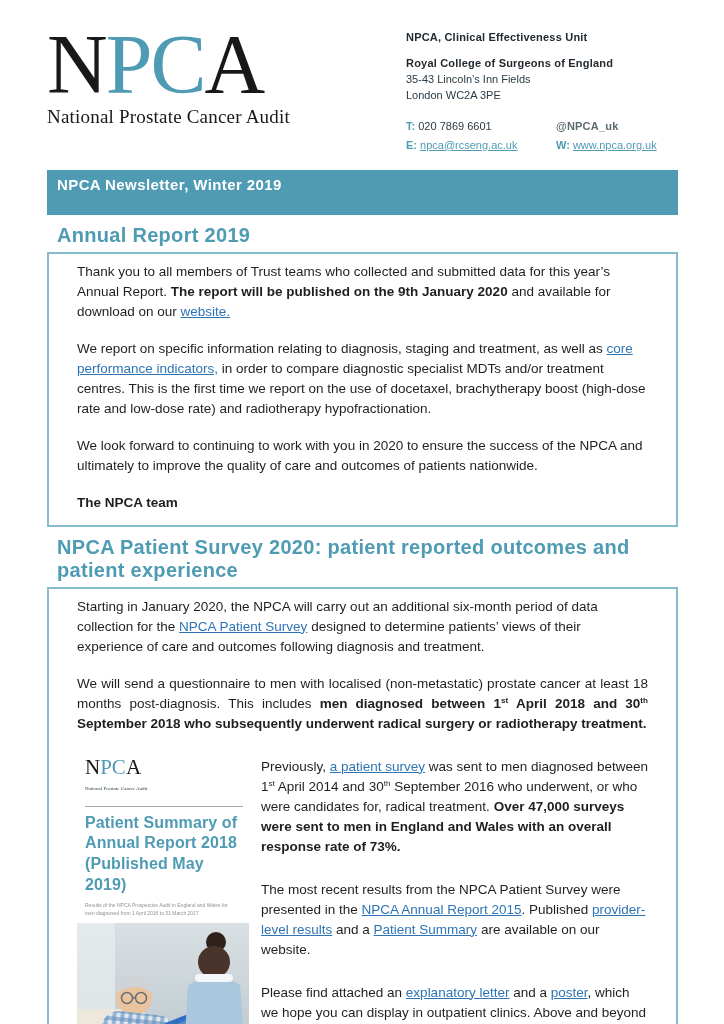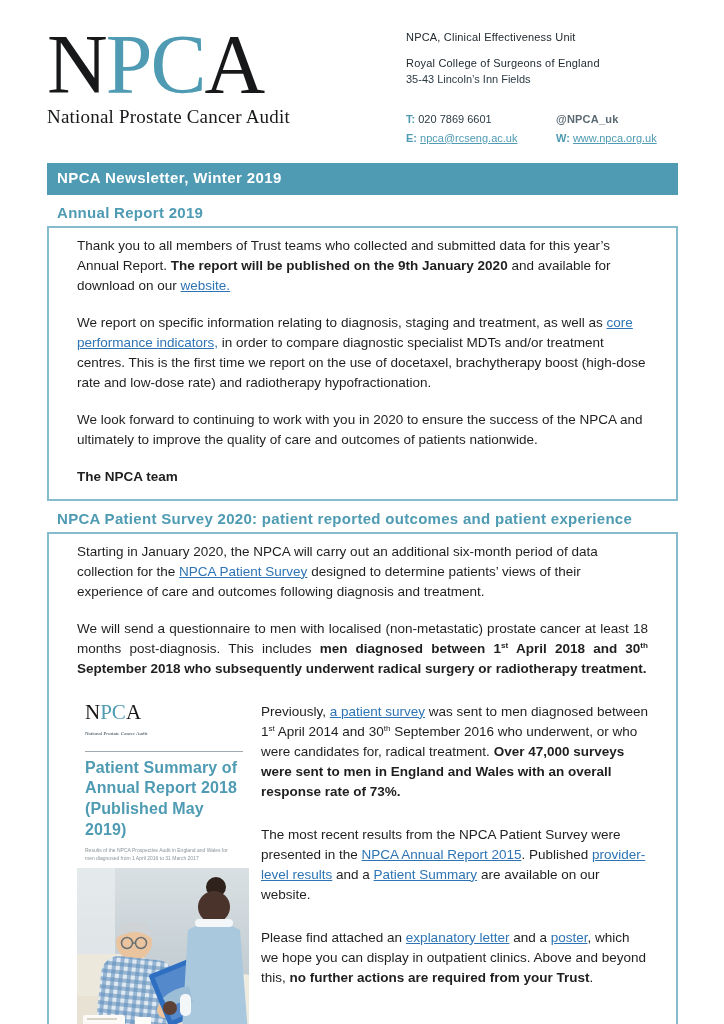--- a/index.html
+++ b/index.html
@@ -13,34 +13,34 @@
     font-family:"Liberation Sans",sans-serif;color:var(--text);
   }
   .page{width:724px;height:968px;padding:26px 46px 0 47px}
 
   
   .header{display:flex;justify-content:space-between;align-items:flex-start}
   .logo-word{font-family:"Liberation Serif",serif;font-size:84px;line-height:.92;letter-spacing:-2px;color:#17181a}
   .logo-word .teal{color:var(--teal)}
   .logo-sub{font-family:"Liberation Serif",serif;font-size:19px;color:#17181a;margin-top:3px;letter-spacing:.2px}
   .contact{width:272px;font-size:11px;color:#2b3a43;margin-top:4px;line-height:1.45}
-  .c-bold{font-weight:400;color:var(--dark);letter-spacing:.2px}
+  .c-bold{font-weight:700;color:var(--dark);letter-spacing:.2px}
   .c-org{margin-top:10px}
-  .c-rows{display:grid;grid-template-columns:150px 1fr;row-gap:3px;margin-top:24px}
+  .c-rows{display:grid;grid-template-columns:150px 1fr;row-gap:3px;margin-top:15px}
   .tl{color:var(--teal);font-weight:700}
   .lnk-teal{color:var(--teal);text-decoration:underline;cursor:pointer}
   .twitter{color:var(--muted);font-weight:700;letter-spacing:.2px}
 
   
   .banner{
     margin-top:16px;background:var(--teal);color:var(--banner-text);
-    font-size:15px;font-weight:700;letter-spacing:.4px;padding:6px 10px 9px;
+    font-size:15px;font-weight:700;letter-spacing:.4px;padding:6px 10px 22px;
   }
   .sec-heading{
-    color:var(--teal);font-weight:700;font-size:15px;letter-spacing:.3px;
+    color:var(--teal);font-weight:700;font-size:20px;letter-spacing:.3px;
     padding:0 0 0 10px;margin:9px 0 5px;
   }
 
   
   .box{border:2px solid var(--border);background:#fff;padding:8px 28px 2px;font-size:13.5px;line-height:20px}
   .box p{margin:0 0 17px}
   .box p.team{margin:8px 0 10px}
   .b{font-weight:700}
   .lnk{color:var(--link);text-decoration:underline;cursor:pointer}
   .sup{font-size:60%;vertical-align:super;line-height:0}
@@ -69,20 +69,21 @@
   <div class="header">
     <div>
       <div class="logo-word"><span class="dark">N</span><span class="teal">P</span><span class="teal">C</span><span>A</span></div>
       <div class="logo-sub">National Prostate Cancer Audit</div>
     </div>
 
     <div class="contact">
       <div class="c-bold">NPCA, Clinical Effectiveness Unit</div>
       <div class="c-bold c-org">Royal College of Surgeons of England</div>
       <div>35-43 Lincoln’s Inn Fields</div>
+      <div>London WC2A 3PE</div>
       <div class="c-rows">
         <div><span class="tl">T:</span> <span>020 7869 6601</span></div>
         <div class="twitter">@NPCA_uk</div>
         <div><span class="tl">E:</span> <a class="lnk-teal" href="#">npca@rcseng.ac.uk</a></div>
         <div><span class="tl">W:</span> <a class="lnk-teal" href="#">www.npca.org.uk</a></div>
       </div>
     </div>
   </div>
 
   <div class="banner">NPCA Newsletter, Winter 2019</div>

